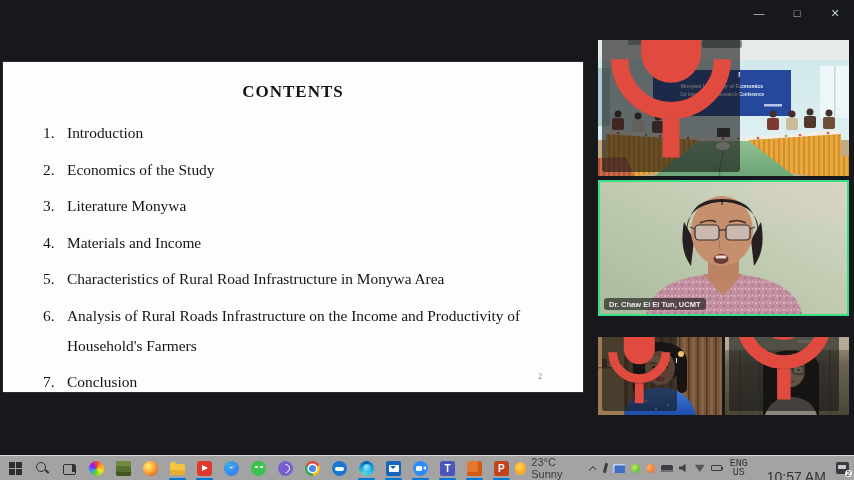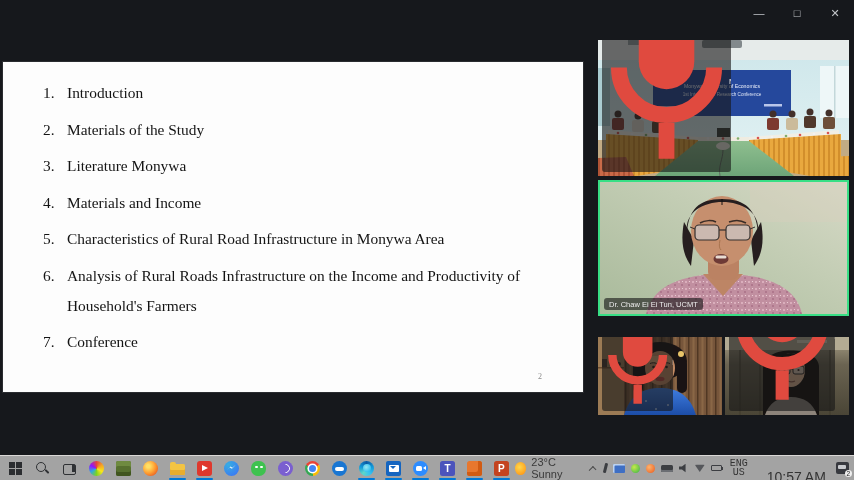--- a/index.html
+++ b/index.html
@@ -17,21 +17,21 @@
            font-family:"Liberation Serif", serif; color:#141414; box-shadow:0 0 0 1px #2a2c30; }
   .slide-title { text-align:center; padding-top:20px; font-weight:bold; font-size:17px; letter-spacing:1px; }
   .slide-list { margin:16px 12px 0 40px; list-style:none; }
   .slide-item { display:flex; font-size:15.4px; line-height:30px; margin-bottom:6.5px; }
   .slide-item .n { flex:0 0 24px; }
   .slide-item .t { flex:1; }
   .page-num { position:absolute; right:41px; bottom:11px; font-size:8px; color:#8a8a8a; }
 
   
   .videos { position:absolute; top:40px; right:5px; width:251px; }
-  .vid { position:relative; background:#000; overflow:hidden; }
+  .vid { position:relative; background:#000; overflow:hidden;font-weight:bold; }
   .vid svg { display:block; width:100%; height:100%; }
   .vid-top { height:136px; margin-bottom:4px; }
   .vid-main { height:136px; border:2px solid #38df85; margin-bottom:21px; }
   .vid-row { display:flex; gap:3px; }
   .vid-small { width:124px; height:78px; }
   .vlabel { position:absolute; left:4px; bottom:4px; display:flex; align-items:center; gap:3px;
             background:rgba(22,22,22,0.62); border-radius:3px; padding:1.5px 5px; font-size:7.5px;
             color:#ececec; white-space:nowrap; max-width:94%; overflow:hidden; }
   .vid-small .vlabel { font-size:7px; padding:1px 4px; }
   .mic { flex:0 0 auto; display:block; }
@@ -117,48 +117,49 @@
 
 <div class="titlebar">
   <div class="win-controls">
     <div class="win-btn">—</div>
     <div class="win-btn">□</div>
     <div class="win-btn">✕</div>
   </div>
 </div>
 
 <div class="slide">
+  <div class="slide-title">CONTENTS</div>
   <ul class="slide-list">
     <li class="slide-item">
       <span class="n">1.</span>
         <span class="t">Introduction</span>
       </li>
     <li class="slide-item">
       <span class="n">2.</span>
-        <span class="t">Materials of the Study</span>
+        <span class="t">Economics of the Study</span>
       </li>
     <li class="slide-item">
       <span class="n">3.</span>
         <span class="t">Literature Monywa</span>
       </li>
     <li class="slide-item">
       <span class="n">4.</span>
         <span class="t">Materials and Income</span>
       </li>
     <li class="slide-item">
       <span class="n">5.</span>
         <span class="t">Characteristics of Rural Road Infrastructure in Monywa Area</span>
       </li>
     <li class="slide-item">
       <span class="n">6.</span>
         <span class="t">Analysis of Rural Roads Infrastructure on the Income and Productivity of Household's Farmers</span>
       </li>
     <li class="slide-item">
       <span class="n">7.</span>
-        <span class="t">Conference</span>
+        <span class="t">Conclusion</span>
       </li>
   </ul>
   <div class="page-num">2</div>
 </div>
 
 <div class="videos">
 
   <div class="vid vid-top">
     <svg viewBox="0 0 251 136" preserveAspectRatio="none">
       <defs>

